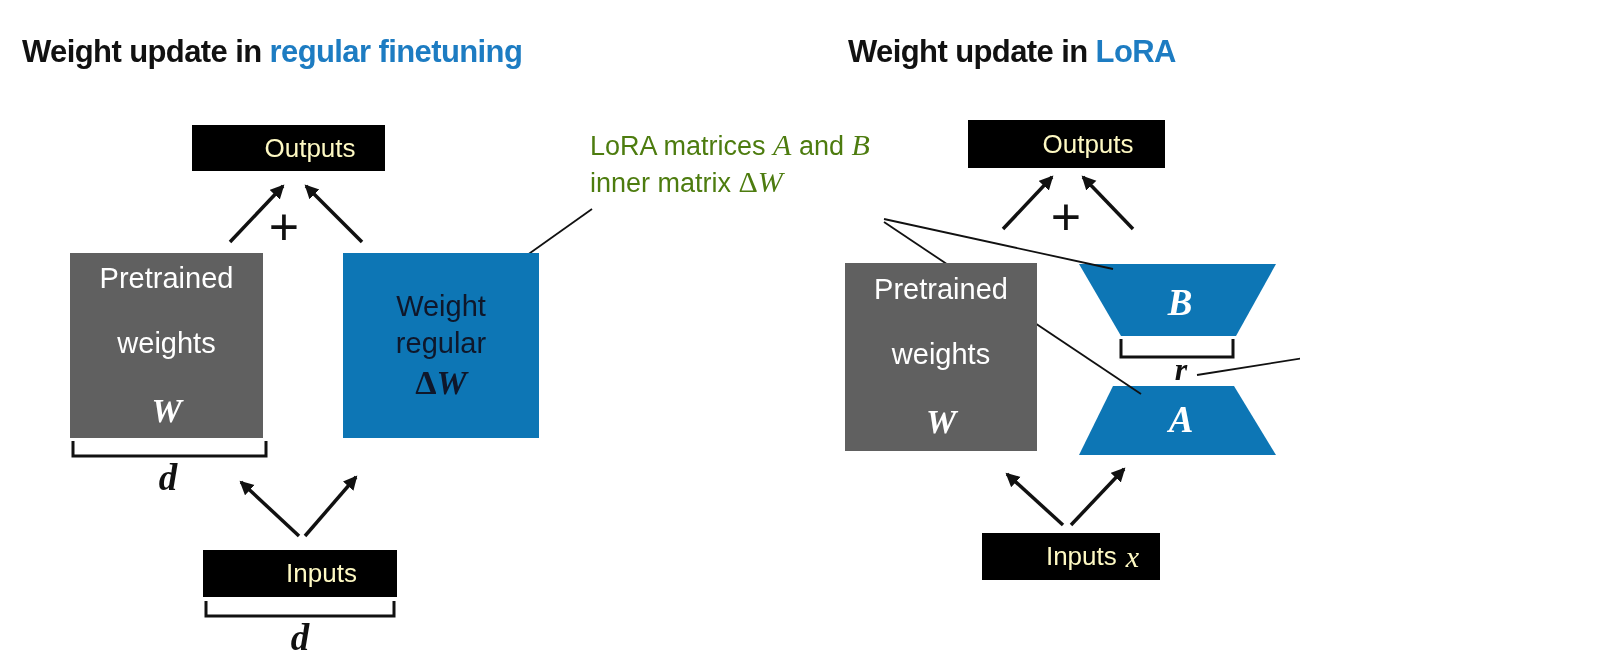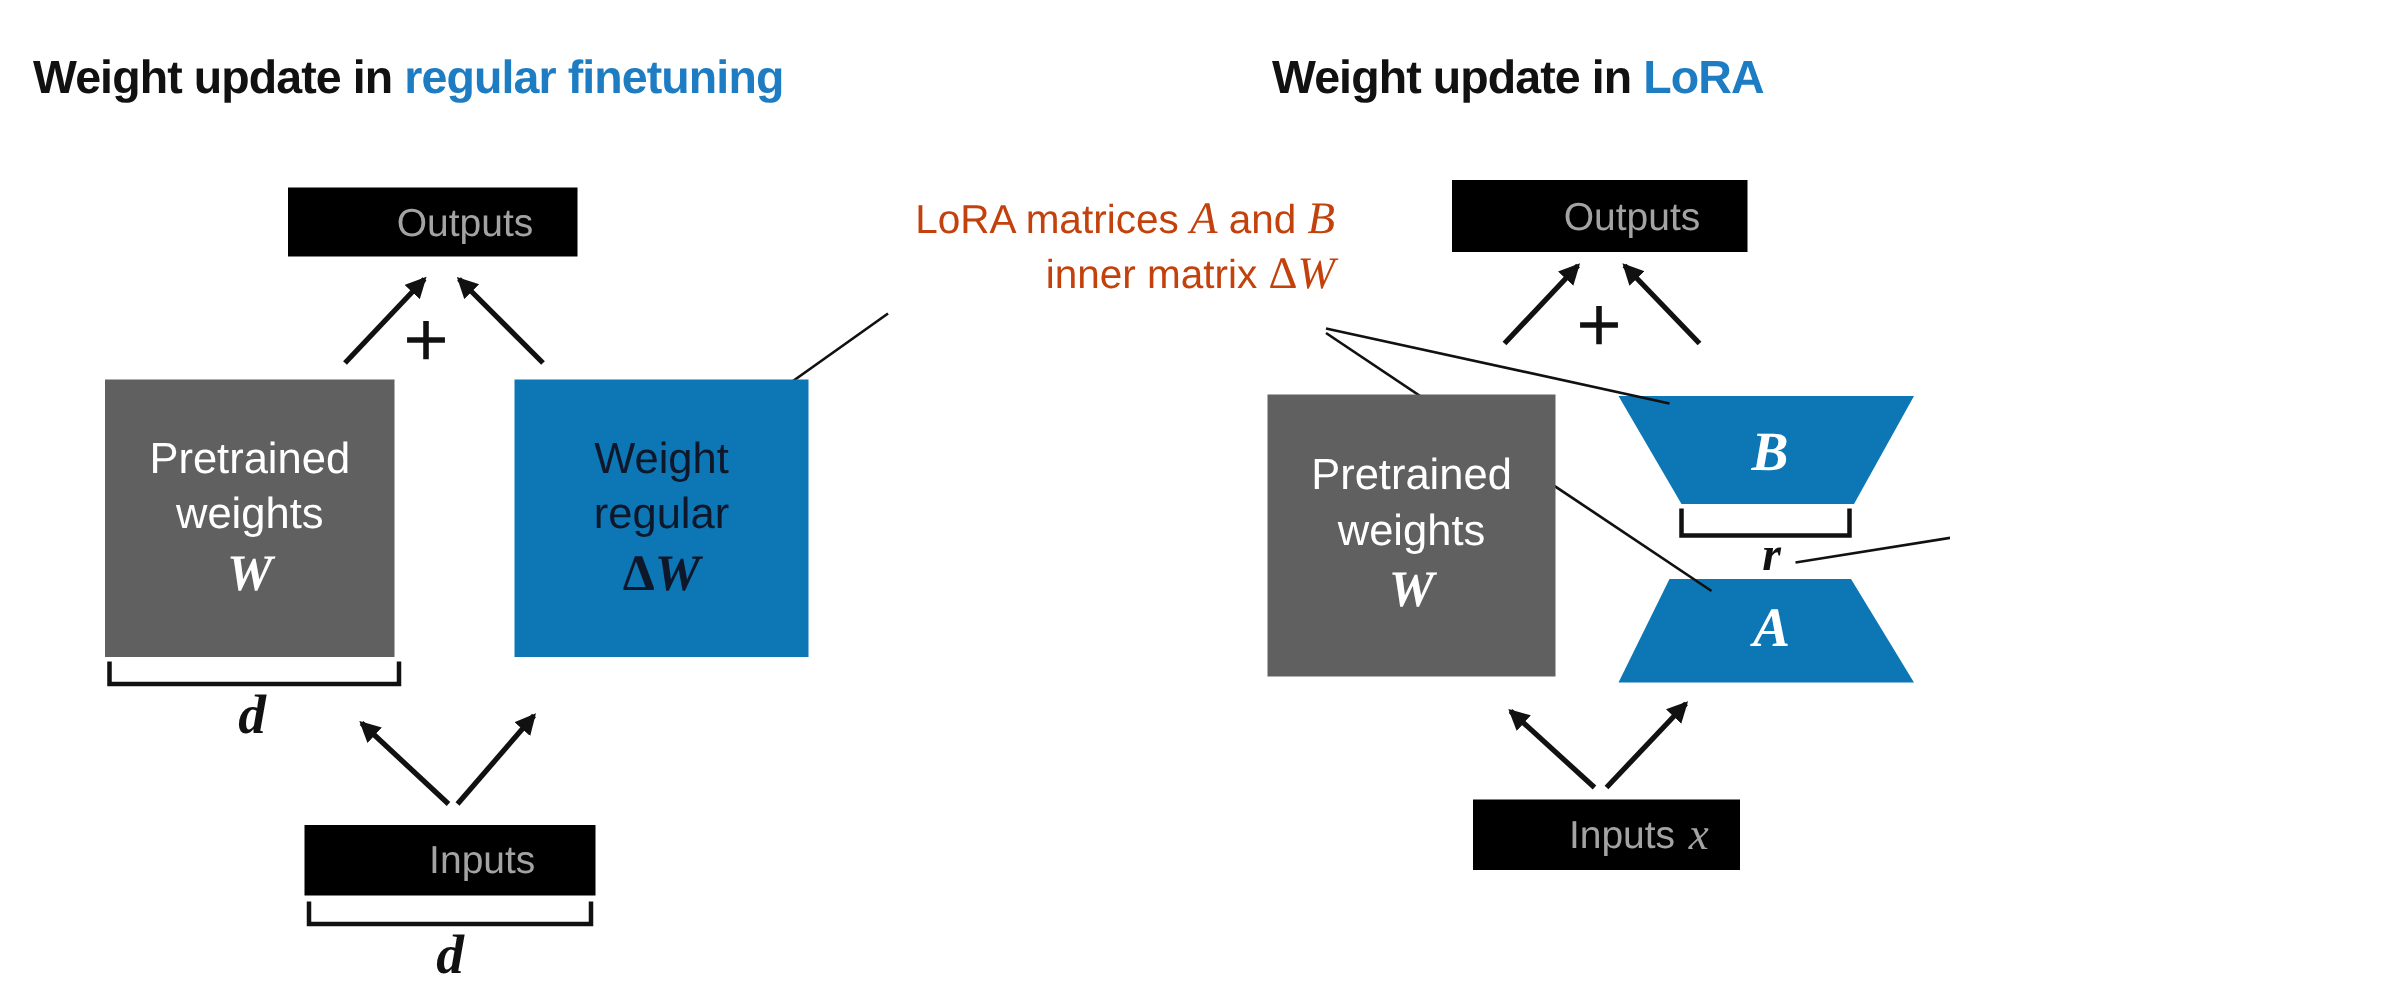--- a/index.html
+++ b/index.html
@@ -13,22 +13,22 @@
   .trap    { fill:var(--box-blue,#0d76b5); stroke:none; }
 
   .title { position:absolute; font-size:31px; font-weight:700; color:#111;
            white-space:nowrap; letter-spacing:-0.6px; }
   .title .accent { color:var(--title-accent,#1d7cc2); }
   .title-left  { left:22px;  top:34px; }
   .title-right { left:848px; top:34px; }
 
   .box { position:absolute; display:flex; flex-direction:column;
          align-items:center; justify-content:center; text-align:center; }
-  .black-box { background:var(--box-black,#000); color:#a3a3a3; font-size:26px;padding-left:43px; }
-  .gray-box  { background:var(--box-gray,#606060); color:#fff; font-size:29px; line-height:37px; }
+  .black-box { background:var(--box-black,#000); color:#fef9c3; font-size:26px;padding-left:43px; }
+  .gray-box  { background:var(--box-gray,#606060); color:#fff; font-size:29px; line-height:37px;gap:28px; }
   .blue-box  { background:var(--box-blue,#0d76b5); color:#0f172a; font-size:29px; line-height:37px;margin-left:16px; }
 
   .outputs-left  { left:192px; top:125px; width:193px; height:46px; }
   .inputs-left   { left:203px; top:550px; width:194px; height:47px; }
   .gray-left     { left:70px;  top:253px; width:193px; height:185px; }
   .blue-left     { left:327px; top:253px; width:196px; height:185px; }
   .outputs-right { left:968px; top:120px; width:197px; height:48px; }
   .gray-right    { left:845px; top:263px; width:192px; height:188px; }
   .inputs-right  { left:982px; top:533px; width:178px; height:47px; flex-direction:row; }
 
@@ -50,21 +50,21 @@
   .d-weights { left:168px;  top:477px; }
   .d-inputs  { left:300px;  top:637px; }
   .r-rank    { left:1181px; top:369px; font-size:32px; }
 
   .trap-label { position:absolute; transform:translate(-50%,-50%); color:#fff;
                 font-family:"Liberation Serif", serif; font-style:italic;
                 font-size:37px; font-weight:600; line-height:1; }
   .label-b { left:1180px; top:302px; }
   .label-a { left:1181px; top:419px; }
 
-  .note { position:absolute; text-align:right; color:#c2410c; }
+  .note { position:absolute; text-align:left; color:#4d7c0f; }
   .note .mathit, .note .delta { font-size:30px; line-height:0; }
   .note-center { left:590px;  top:128px; width:300px; font-size:27px; line-height:37px; }
   .note-right  { left:1306px; top:344px; width:290px; font-size:26px; line-height:33px; }
 </style>
 </head>
 <body>
 
 <div class="canvas">
 
   <svg class="overlay">

